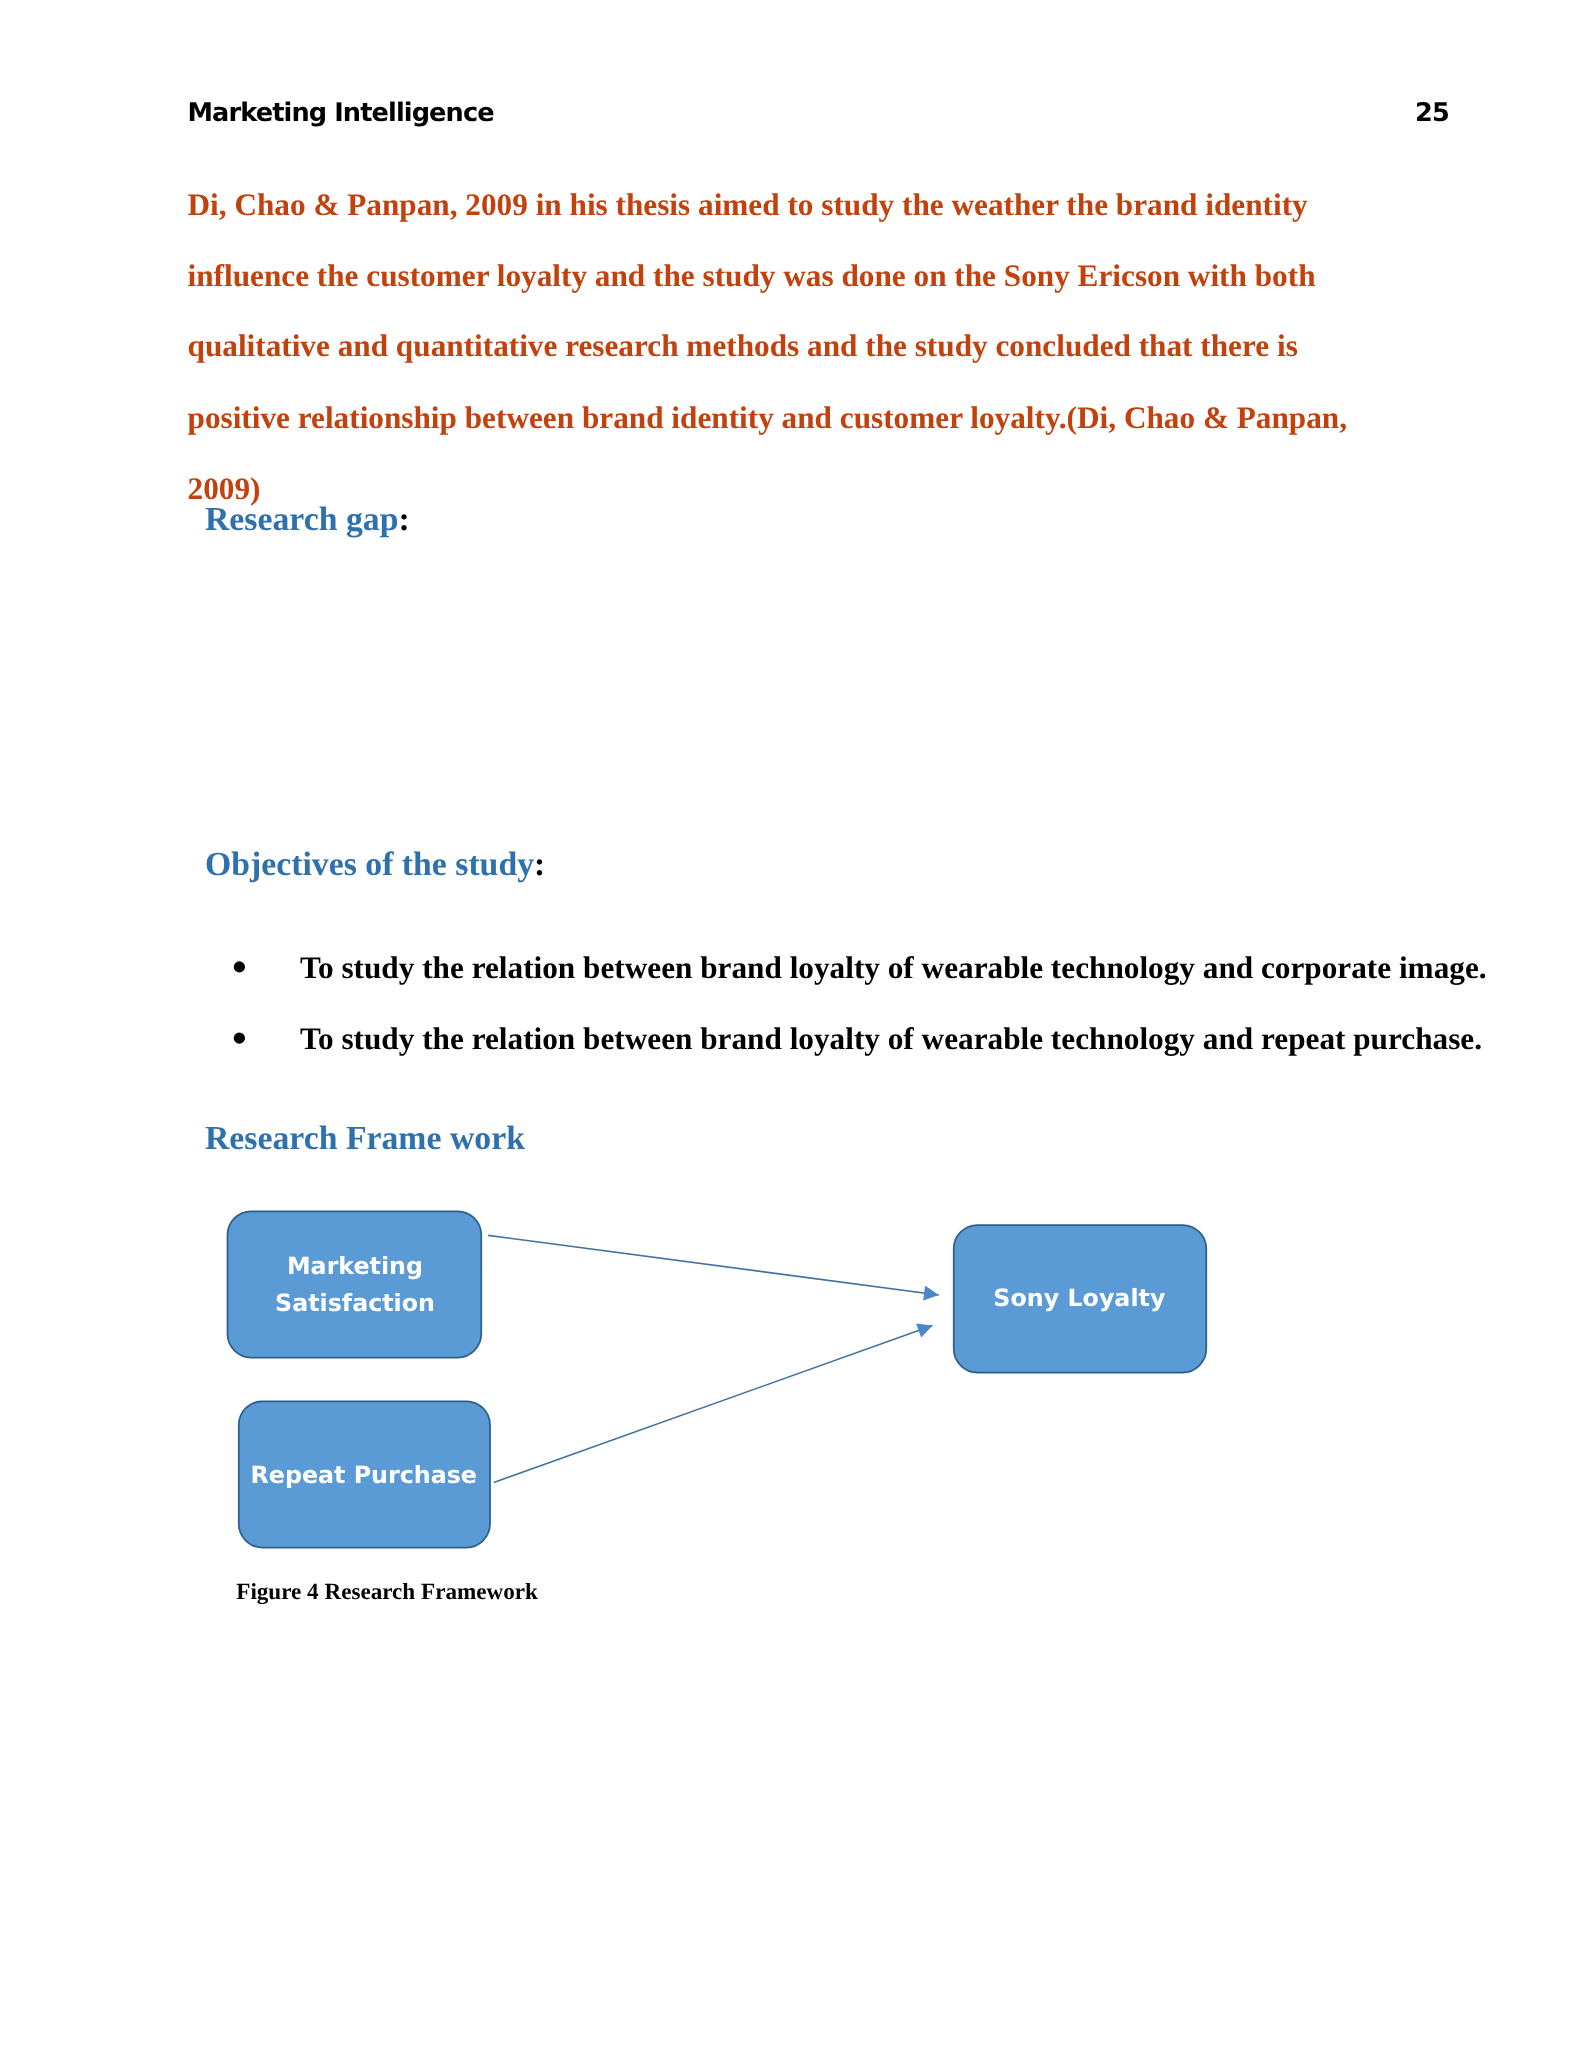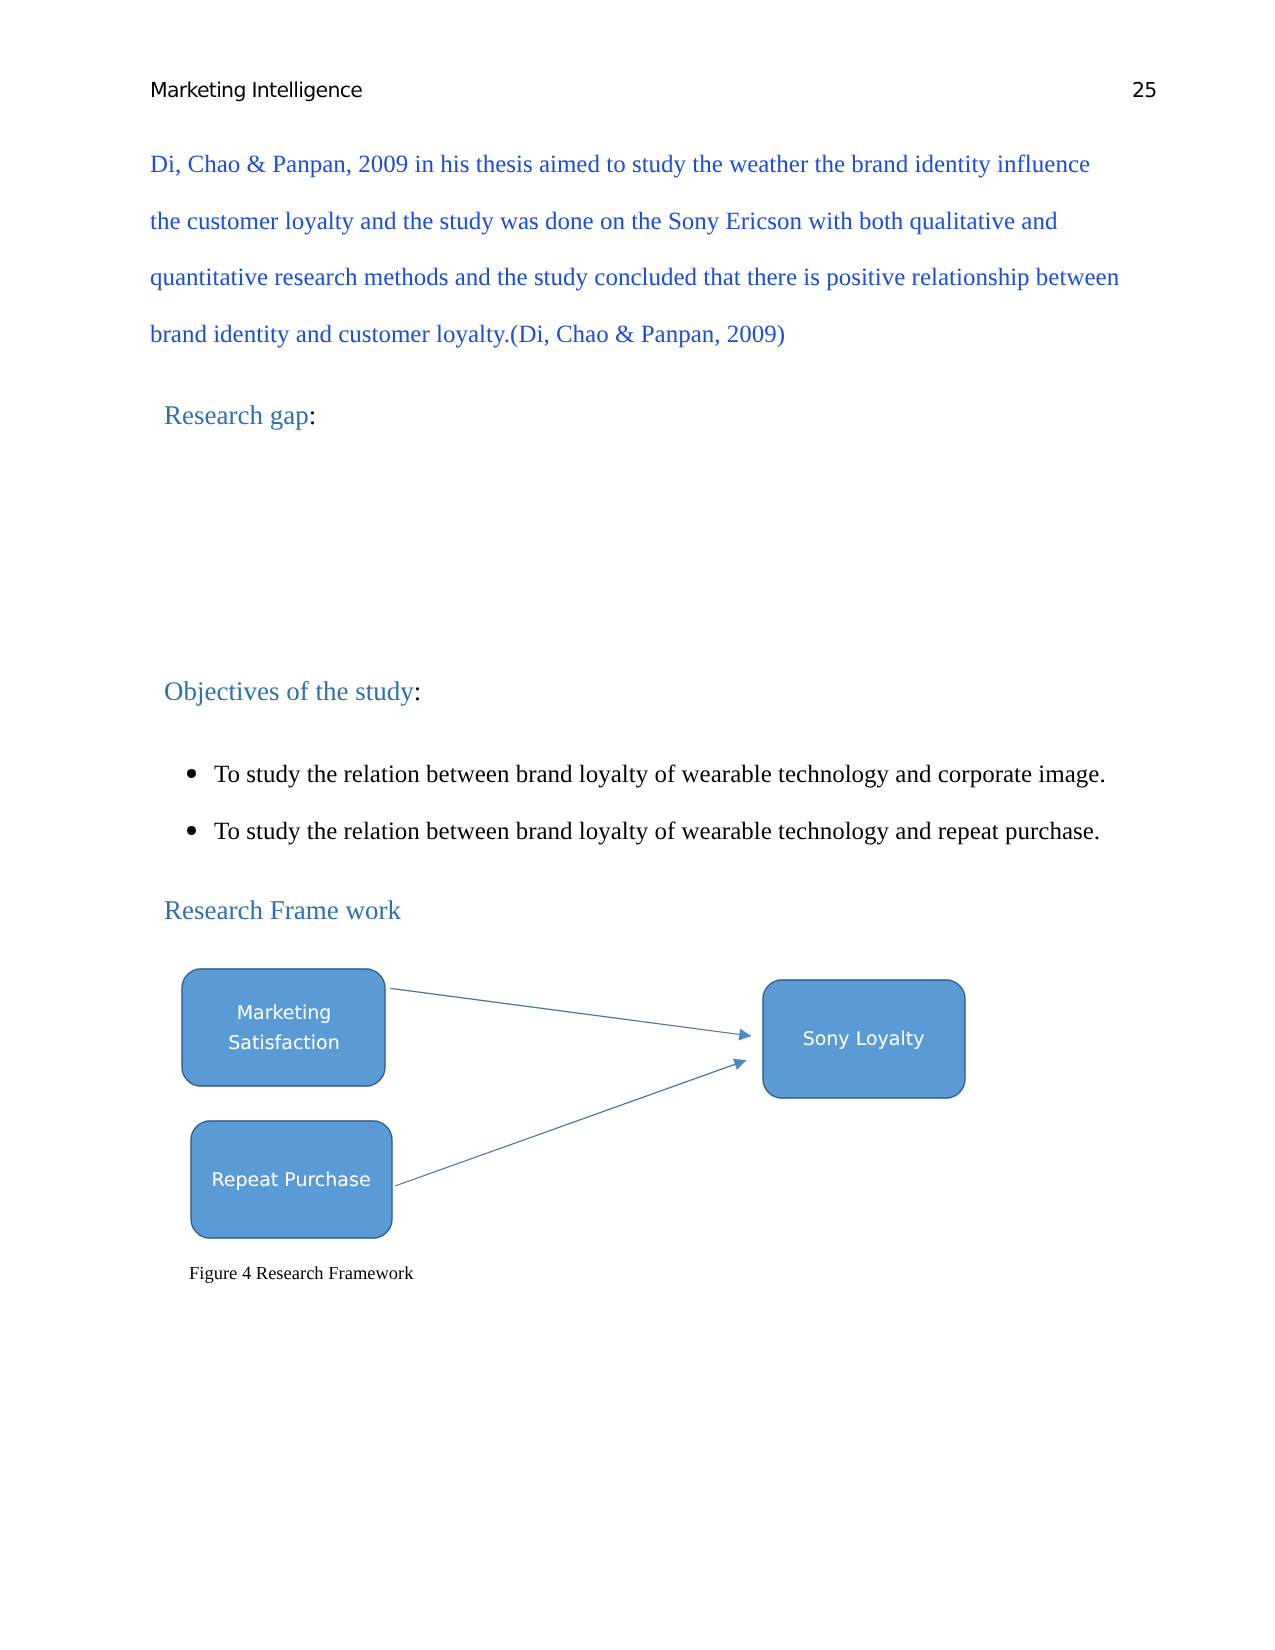--- a/index.html
+++ b/index.html
@@ -1,41 +1,41 @@
 <!DOCTYPE html>
 <html><head>
 <meta charset="utf-8">
 <title>Marketing Intelligence — page 25</title>
 <style>
   html,body{margin:0;padding:0;background:#ffffff;
     -webkit-font-smoothing:antialiased;text-rendering:geometricPrecision;}
 
-  .page{position:relative;width:1275px;height:1360px;background:#ffffff;overflow:hidden;}
+  .page{position:relative;width:1275px;height:1360px;background:#ffffff;overflow:hidden;font-weight:bold;}
 
   .running-head{position:absolute;top:78px;
     font-family:"DejaVu Sans",sans-serif;font-size:20.5px;letter-spacing:-0.72px;
     line-height:24px;color:#000000;}
   .running-head.left{left:150px;}
   .running-head.right{left:1102px;margin-left:30px;}
 
   .para{position:absolute;left:150px;width:972px;
-    font-family:"Liberation Serif",serif;font-size:25px;line-height:56.7px;color:#1d4ed8;
+    font-family:"Liberation Serif",serif;font-size:25px;line-height:56.7px;color:#c2410c;
     text-align:left;}
 
   .heading{position:absolute;left:164px;
     font-family:"Liberation Serif",serif;font-size:27px;line-height:32px;color:#2E71AC;
     white-space:nowrap;text-align:center;}
   .heading .punct{color:#000000;}
 
   .bullet-row{position:absolute;left:187px;
     font-family:"Liberation Serif",serif;font-size:25px;line-height:30px;color:#000000;
     white-space:nowrap;}
   .bullet-dot{display:inline-block;width:9px;height:9px;border-radius:50%;
     background:#000000;vertical-align:middle;position:relative;top:-3px;}
-  .bullet-text{display:inline-block;margin-left:18px;}
+  .bullet-text{display:inline-block;margin-left:44px;}
 
   .figure-wrap{position:absolute;left:130px;top:940px;width:1000px;height:345px;}
   .figure-svg{position:absolute;left:0;top:0;}
   .node-label{position:absolute;text-align:center;
     font-family:"DejaVu Sans",sans-serif;font-size:19px;line-height:30px;color:#ffffff;}
   .figure-caption{position:absolute;left:189px;top:1263px;
     font-family:"Liberation Serif",serif;font-size:18.5px;line-height:22px;color:#000000;
     white-space:nowrap;}
 </style>
 </head>

